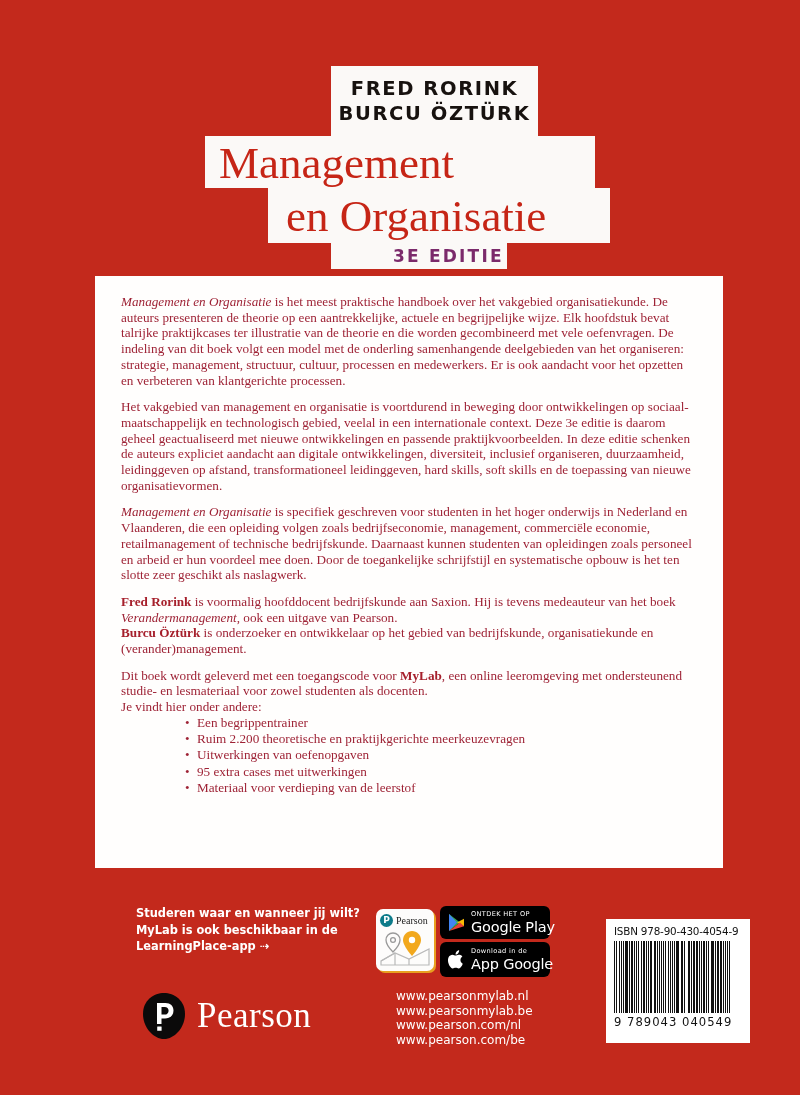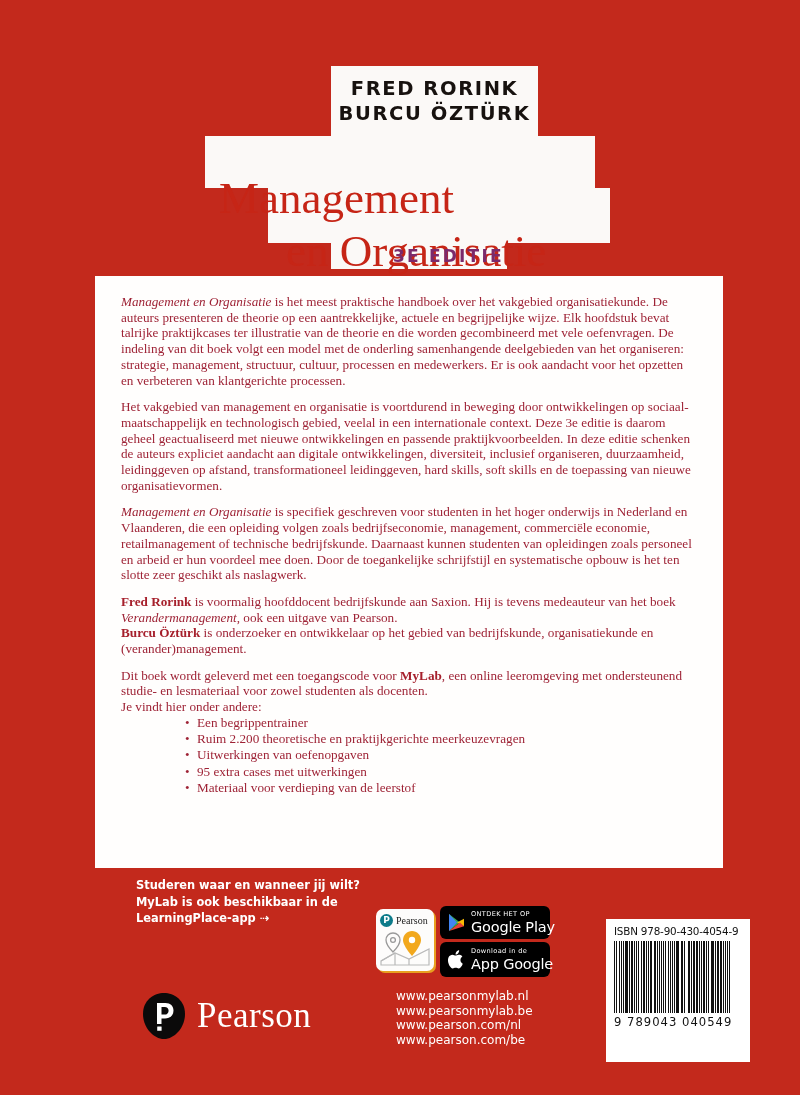--- a/index.html
+++ b/index.html
@@ -41,21 +41,20 @@
   .title-box3{
     position:absolute;left:331px;top:243px;width:176px;height:26px;
     background:#fbf9f7;
   }
   .title-line{
     position:absolute;
     font-family:"Liberation Serif", serif;
     font-weight:normal;
     color:#c62516;
     white-space:nowrap;
-    margin-top:35px;
   }
   .title-line-1{left:219px;top:138px;font-size:45px;line-height:50px;}
   .title-line-2{left:286px;top:191px;font-size:45px;line-height:50px;}
   .edition{
     position:absolute;left:393px;top:246px;
     font-family:"DejaVu Sans", sans-serif;
     font-weight:bold;font-size:17px;letter-spacing:2.2px;
     color:#7b2a6b;white-space:nowrap;line-height:21px;
   }
 
@@ -92,21 +91,21 @@
   ul.features li:before{
     content:"•";
     position:absolute;left:0;top:0;
     color:#9e2235;font-size:13px;
   }
 
   
   .footer{position:absolute;left:0;top:868px;width:800px;height:227px;}
 
   .promo-text{
-    position:absolute;left:136px;top:877px;
+    position:absolute;left:136px;top:905px;
     font-family:"DejaVu Sans", sans-serif;
     font-weight:bold;
     font-size:11.4px;
     line-height:16.5px;
     color:#ffffff;
     white-space:nowrap;
   }
   .promo-text .arrow{letter-spacing:-1px;}
 
   
@@ -162,21 +161,21 @@
 
   .urls{
     position:absolute;left:396px;top:989px;
     font-family:"DejaVu Sans", sans-serif;
     font-weight:normal;font-size:12px;line-height:14.6px;
     color:#ffffff;white-space:nowrap;
   }
 
   
   .isbn-box{
-    position:absolute;left:606px;top:919px;width:144px;height:143px;
+    position:absolute;left:606px;top:919px;width:144px;height:124px;
     background:#ffffff;padding:6px 20px 4px 8px;box-sizing:border-box;
   }
   .isbn-text{
     font-family:"DejaVu Sans", sans-serif;
     font-size:10.4px;color:#111;text-align:center;letter-spacing:-0.2px;
     white-space:nowrap;
   }
   .barcode{
     margin-top:4px;height:72px;width:100%;display:flex;align-items:stretch;
   }

